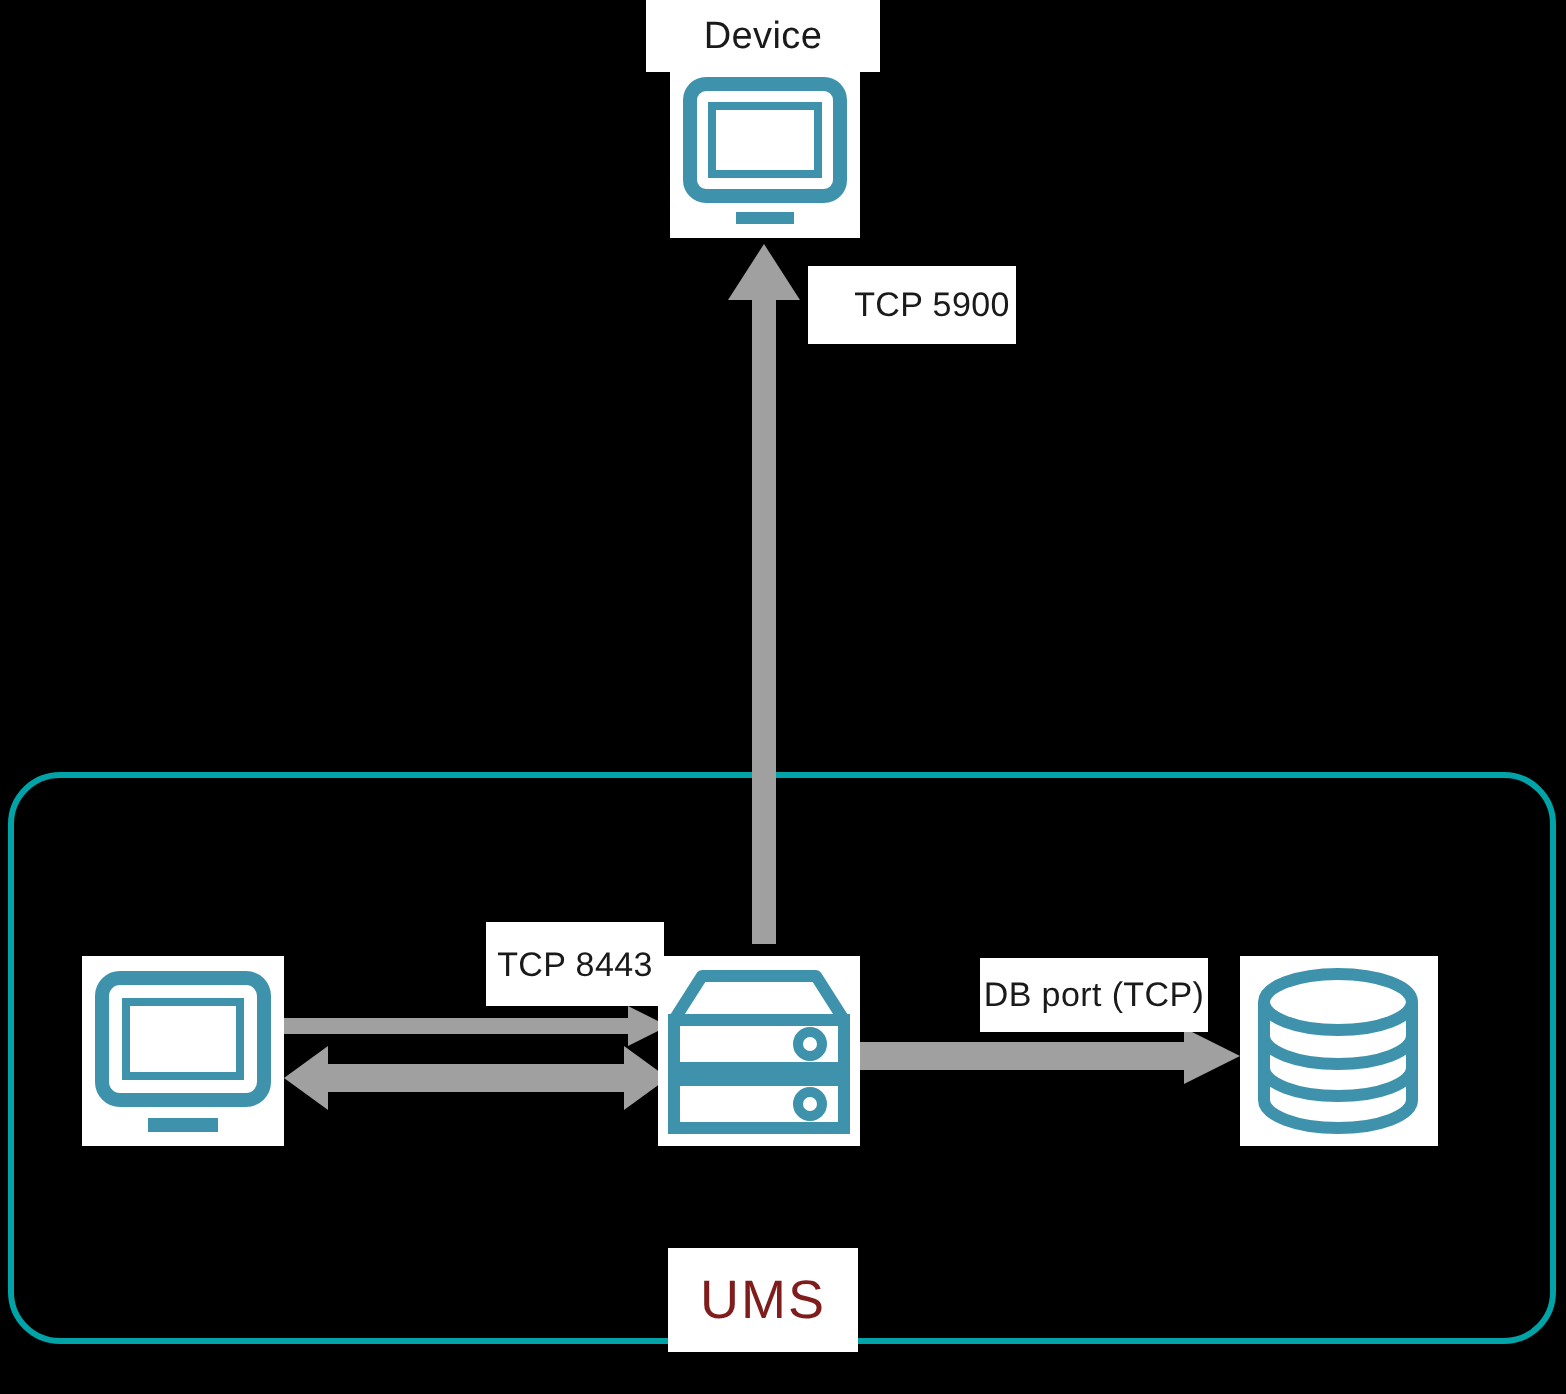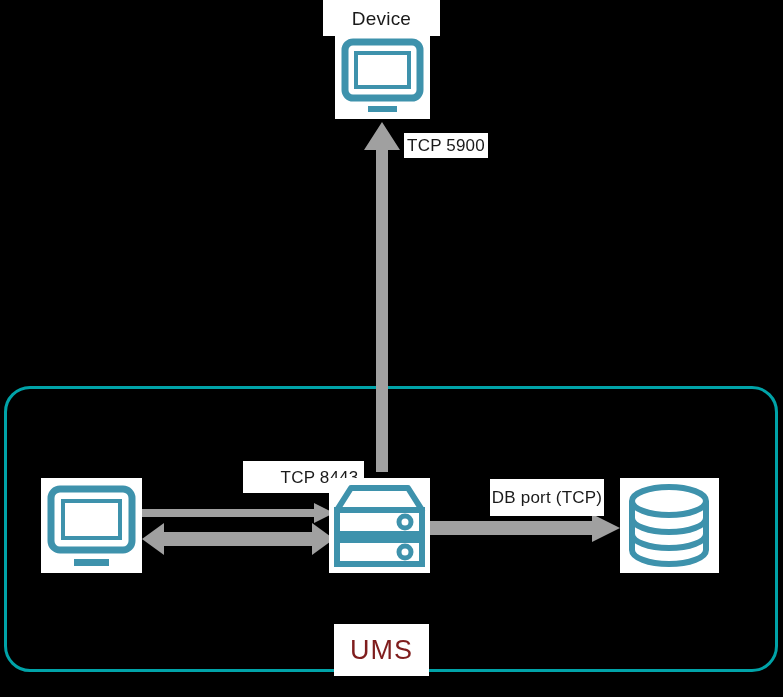--- a/index.html
+++ b/index.html
@@ -38,22 +38,22 @@
     font-size: 17px;
     line-height: 1;
     display: flex;
     align-items: center;
     justify-content: center;
     white-space: nowrap;
     letter-spacing: 0.2px;
   }
 
   .chip-device   { left: 323px; top: 0px;   width: 117px; height: 36px; font-size: 19px; }
-  .chip-tcp5900  { left: 404px; top: 133px; width: 84px;  height: 25px; }
-  .chip-tcp8443  { left: 243px; top: 461px; width: 89px;  height: 32px; padding-left: 32px; }
+  .chip-tcp5900  { left: 404px; top: 133px; width: 84px;  height: 39px; padding-left: 20px; }
+  .chip-tcp8443  { left: 243px; top: 461px; width: 89px;  height: 42px; }
   .chip-dbport   { left: 490px; top: 479px; width: 114px; height: 37px; }
   .chip-ums {
     left: 334px; top: 624px; width: 95px; height: 52px;
     color: #7f1d1d;
     font-size: 27px;
     letter-spacing: 1px;
   }
 
   
   .icon-bg { background: #FFFFFF; }

